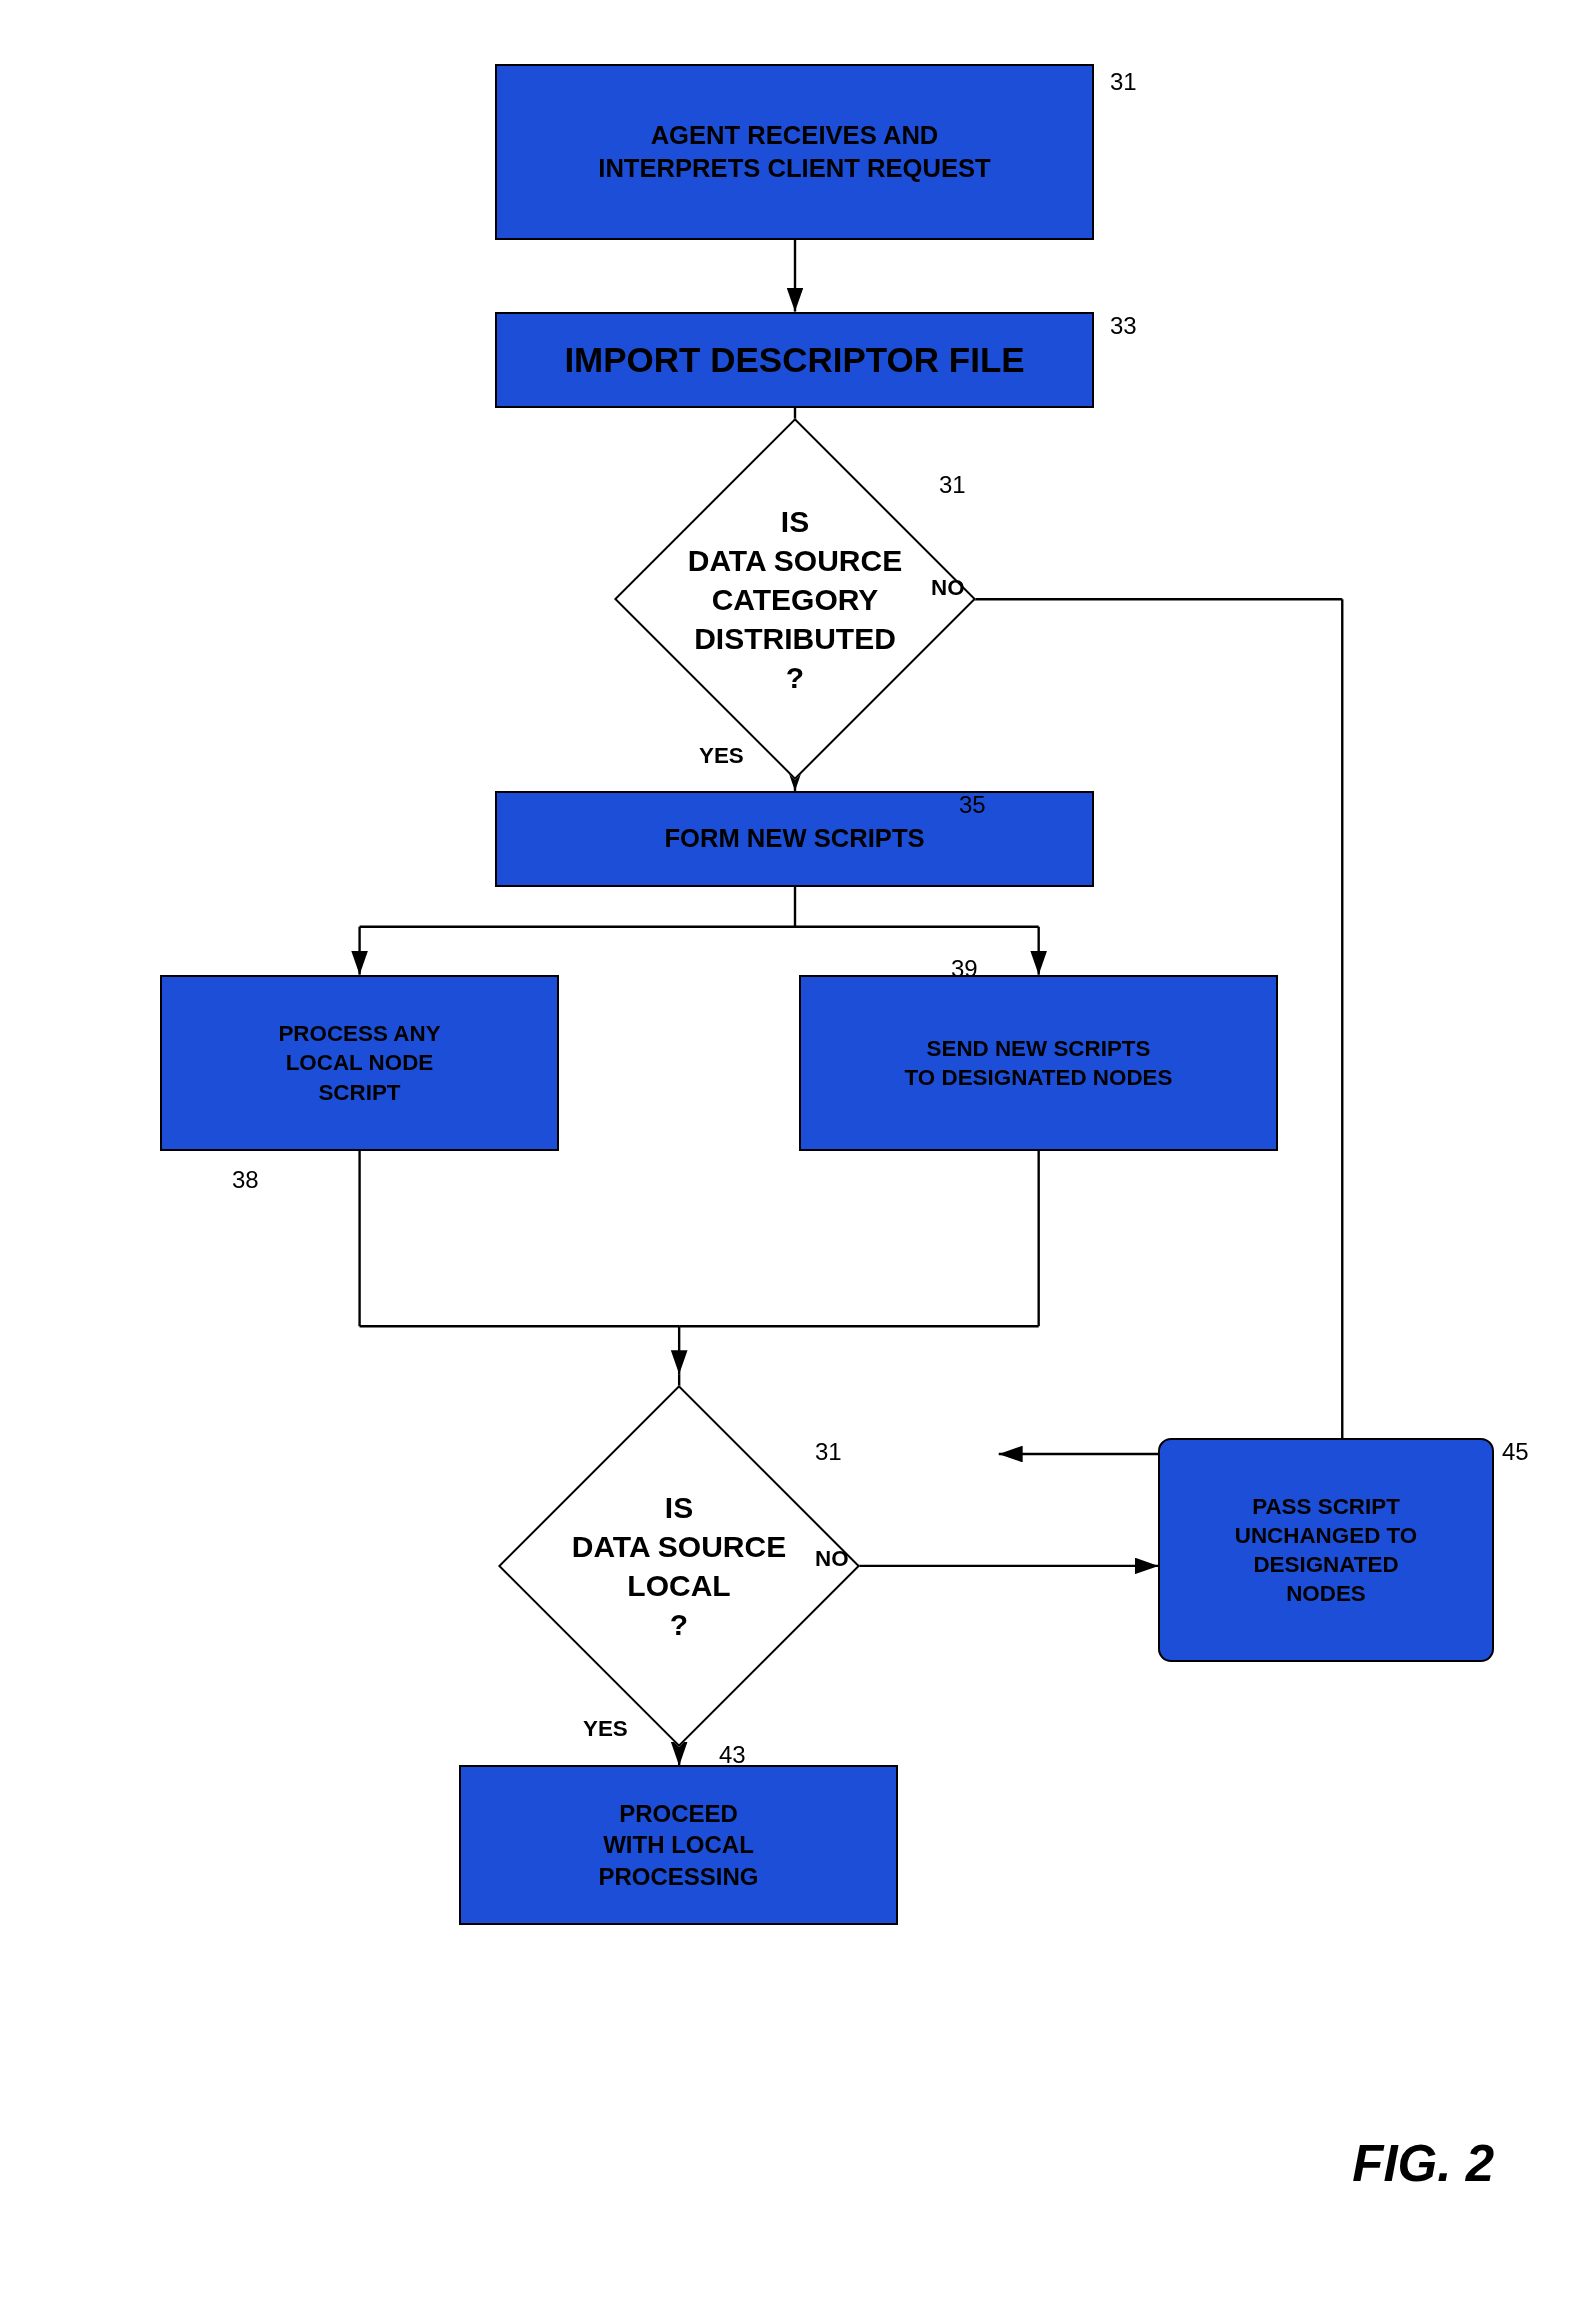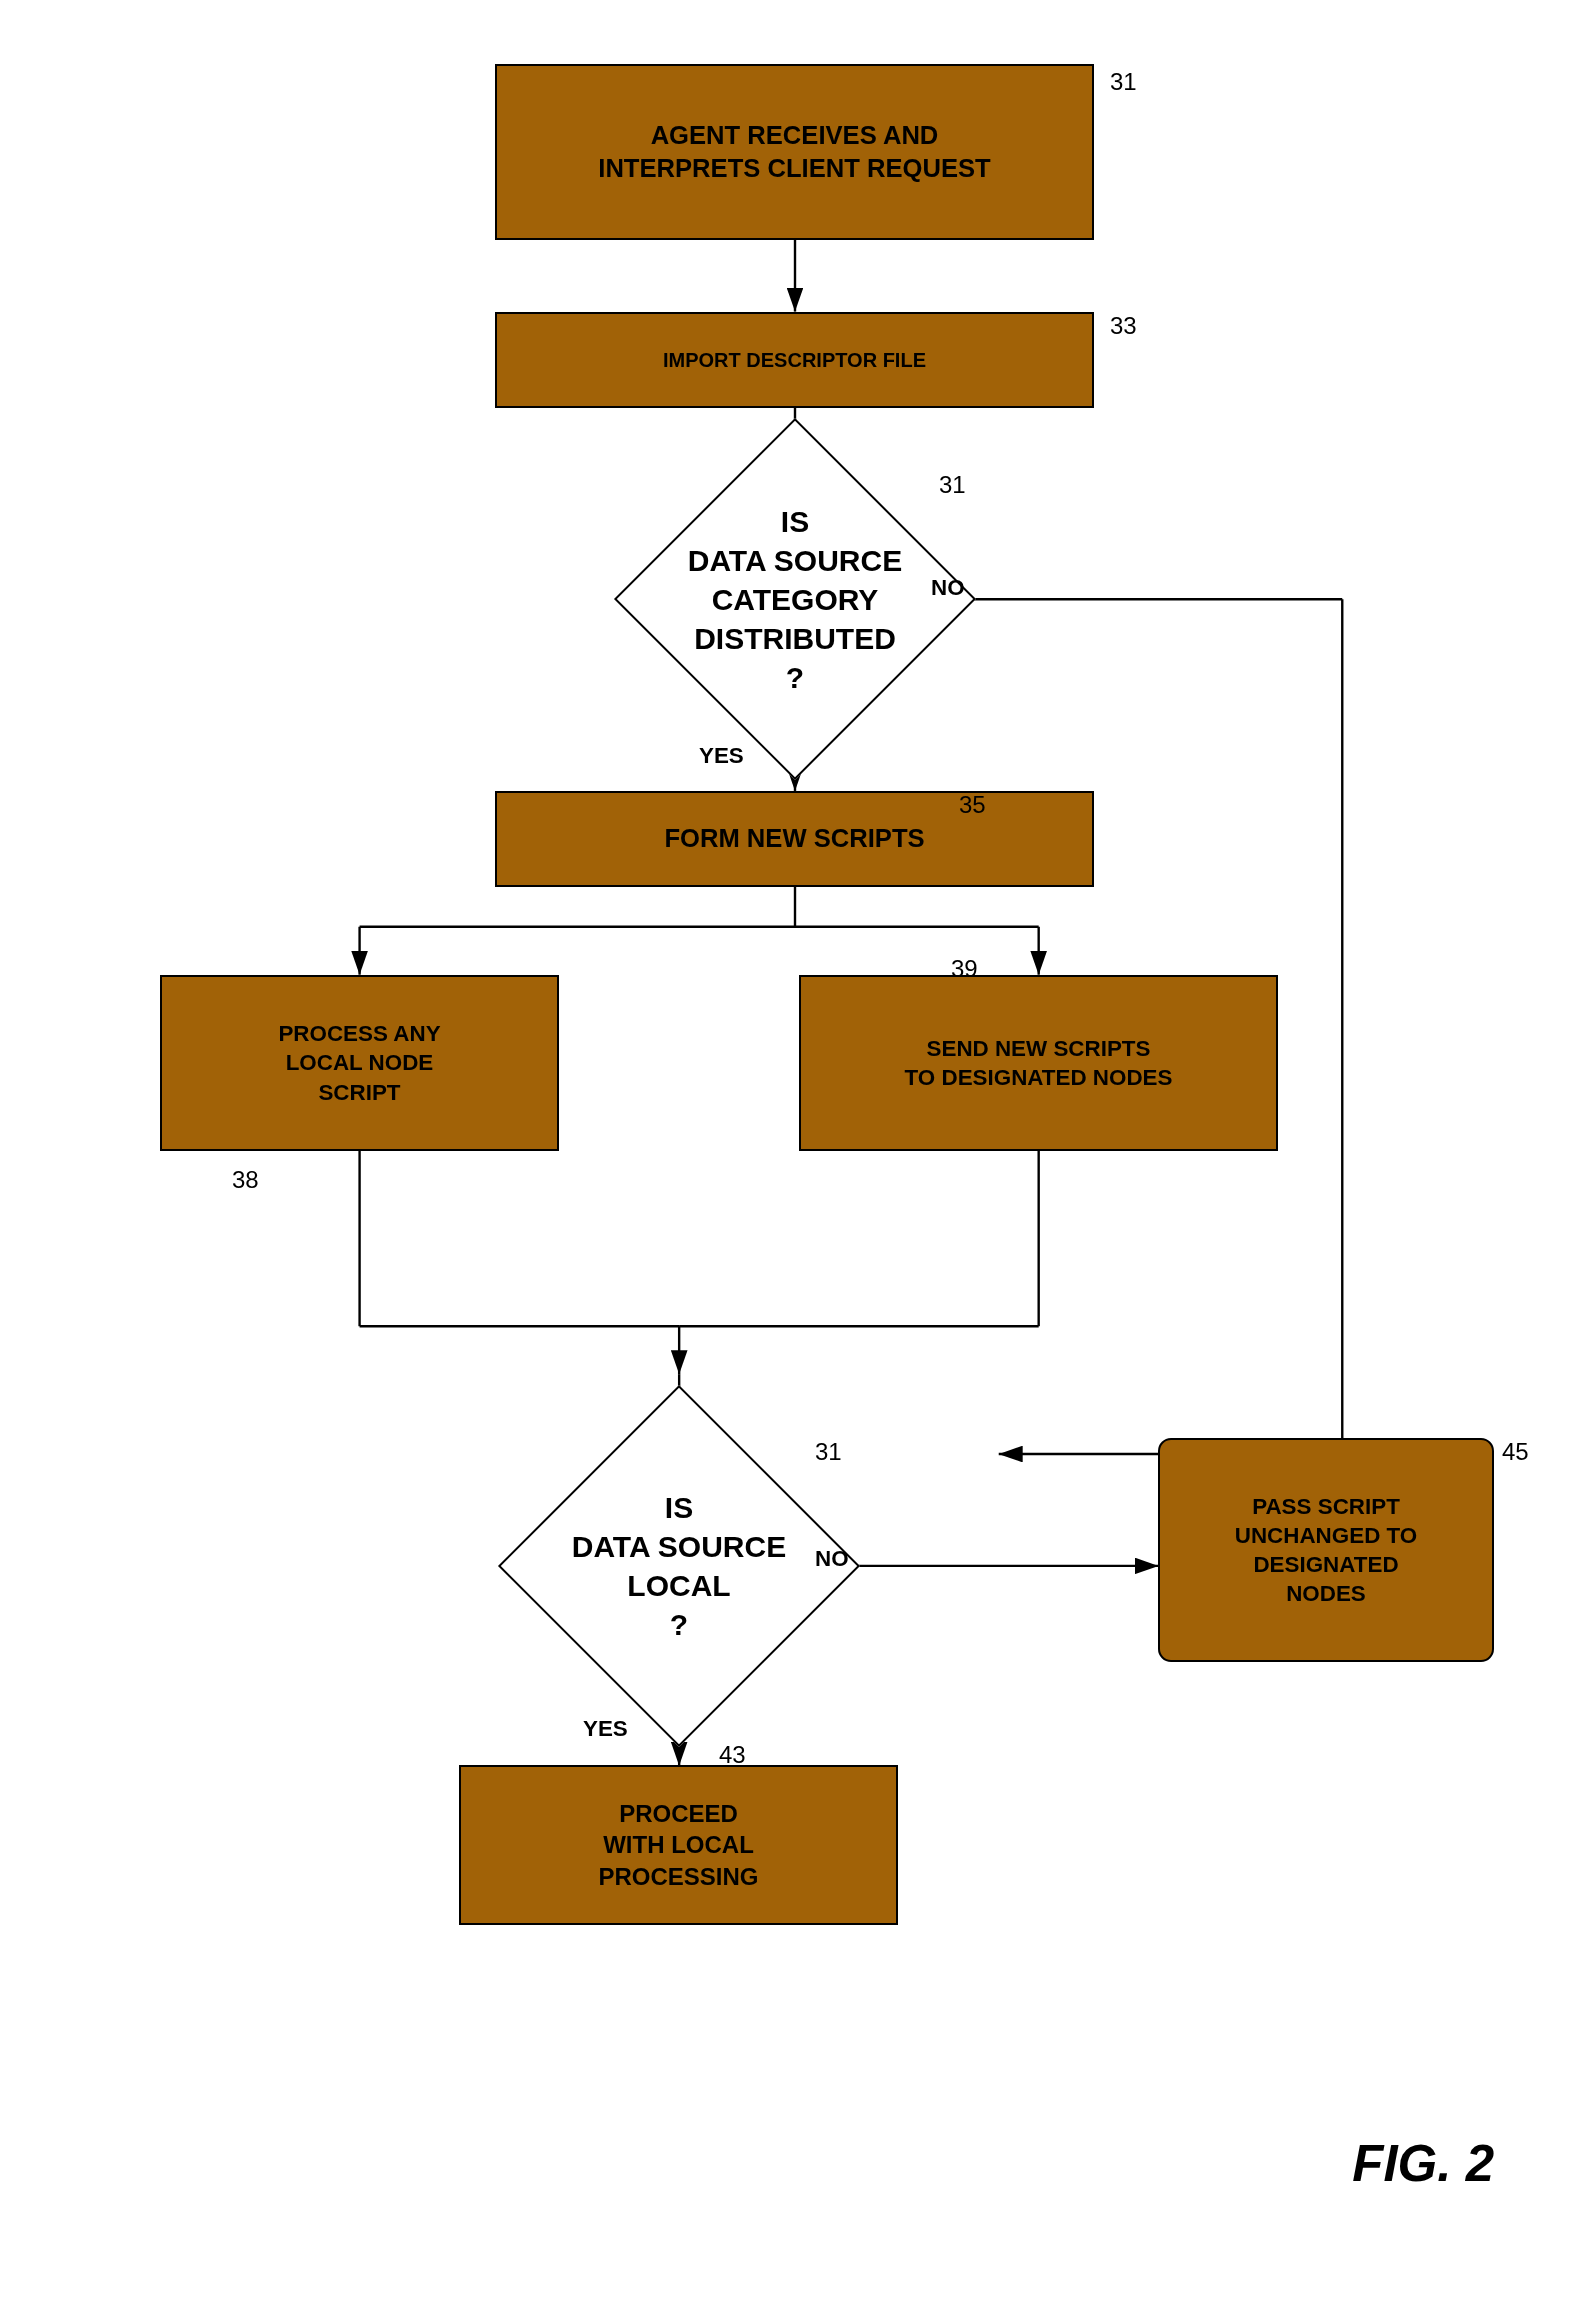--- a/index.html
+++ b/index.html
@@ -15,21 +15,21 @@
     .diagram-container {
       position: relative;
       width: 1590px;
       height: 2237px;
     }
 
     
     .flow-box {
       position: absolute;
       border: 2.4px solid #000;
-      background: #a16207;
+      background: #1d4ed8;
       display: flex;
       align-items: center;
       justify-content: center;
       text-align: center;
       font-size: 24px;
       font-weight: bold;
       line-height: 1.3;
       padding: 8px;
     }
 
@@ -140,21 +140,21 @@
 
     <line x1="1010" y1="1960" x2="1450" y2="1960" stroke="#000" stroke-width="3" marker-end="url(#arrowhead)"></line>
 
   </svg>
 
   <div class="flow-box" style="left:495px; top:64px; width:599px; height:176px; font-size:25.6px;">
     <span>AGENT RECEIVES AND<br>INTERPRETS CLIENT REQUEST</span>
   </div>
   <span class="ref-number" style="left:1110px; top:68px;">31</span>
 
-  <div class="flow-box" style="left:495px; top:312px; width:599px; height:96px; font-size:20px;">
+  <div class="flow-box" style="left:495px; top:312px; width:599px; height:96px; font-size:35px;">
     <span>IMPORT DESCRIPTOR FILE</span>
   </div>
   <span class="ref-number" style="left:1110px; top:312px;">33</span>
 
   <div class="flow-diamond-wrapper" style="left:667px; top:471px; width:256px; height:256px;">
     <div class="flow-diamond"></div>
     <div class="flow-diamond-text">
       IS<br>DATA SOURCE<br>CATEGORY<br>DISTRIBUTED<br>?
     </div>
   </div>

